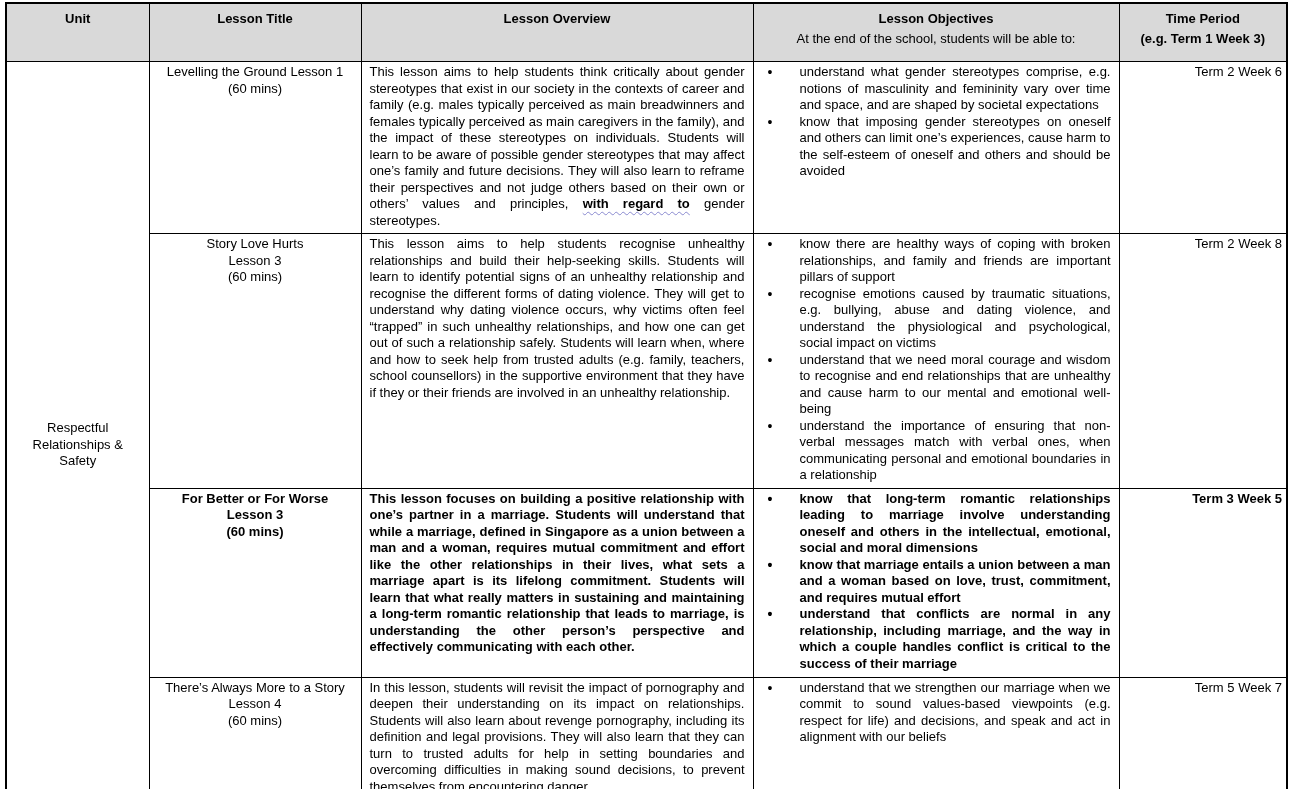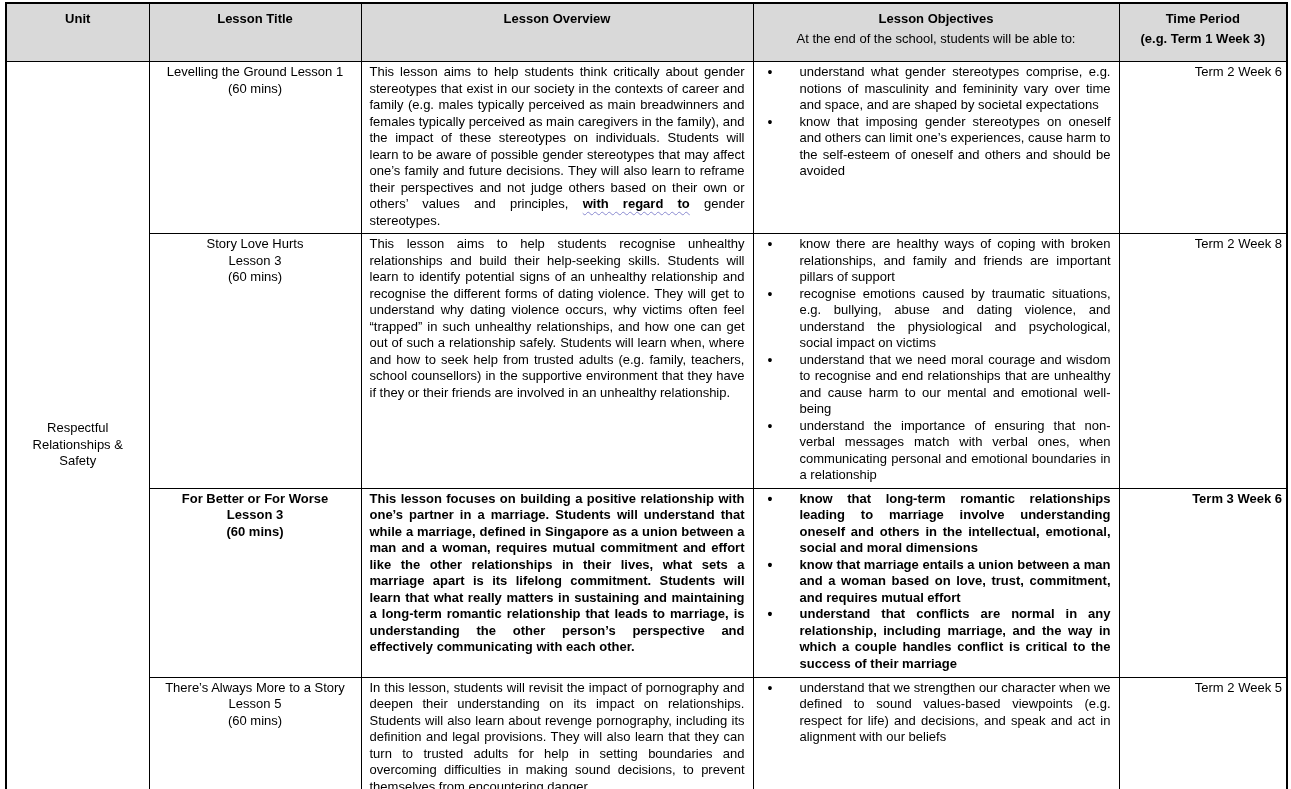--- a/index.html
+++ b/index.html
@@ -156,35 +156,35 @@
         <span>This lesson focuses on building a positive relationship with one’s partner in a marriage. Students will understand that while a marriage, defined in Singapore as a union between a man and a woman, requires mutual commitment and effort like the other relationships in their lives, what sets a marriage apart is its lifelong commitment. Students will learn that what really matters in sustaining and maintaining a long-term romantic relationship that leads to marriage, is understanding the other person’s perspective and effectively communicating with each other.</span>
       </td>
       <td class="objectives-cell">
         <ul>
           <li>know that long-term romantic relationships leading to marriage involve understanding oneself and others in the intellectual, emotional, social and moral dimensions</li>
           <li>know that marriage entails a union between a man and a woman based on love, trust, commitment, and requires mutual effort</li>
           <li>understand that conflicts are normal in any relationship, including marriage, and the way in which a couple handles conflict is critical to the success of their marriage</li>
         </ul>
       </td>
       <td class="time-cell">
-        <div>Term 3 Week 6</div>
+        <div>Term 3 Week 5</div>
       </td>
     </tr>
     <tr class="row-4">
       <td class="title-cell">
         <div>There’s Always More to a Story</div>
-        <div>Lesson 5</div>
+        <div>Lesson 4</div>
         <div>(60 mins)</div>
       </td>
       <td class="overview-cell">
         <span>In this lesson, students will revisit the impact of pornography and deepen their understanding on its impact on relationships. Students will also learn about revenge pornography, including its definition and legal provisions. They will also learn that they can turn to trusted adults for help in setting boundaries and overcoming difficulties in making sound decisions, to prevent themselves from encountering danger.</span>
       </td>
       <td class="objectives-cell">
         <ul>
-          <li>understand that we strengthen our character when we defined to sound values-based viewpoints (e.g. respect for life) and decisions, and speak and act in alignment with our beliefs</li>
+          <li>understand that we strengthen our marriage when we commit to sound values-based viewpoints (e.g. respect for life) and decisions, and speak and act in alignment with our beliefs</li>
         </ul>
       </td>
       <td class="time-cell">
-        <div>Term 2 Week 5</div>
+        <div>Term 5 Week 7</div>
       </td>
     </tr>
   </tbody>
 </table>
 
 </body></html>

